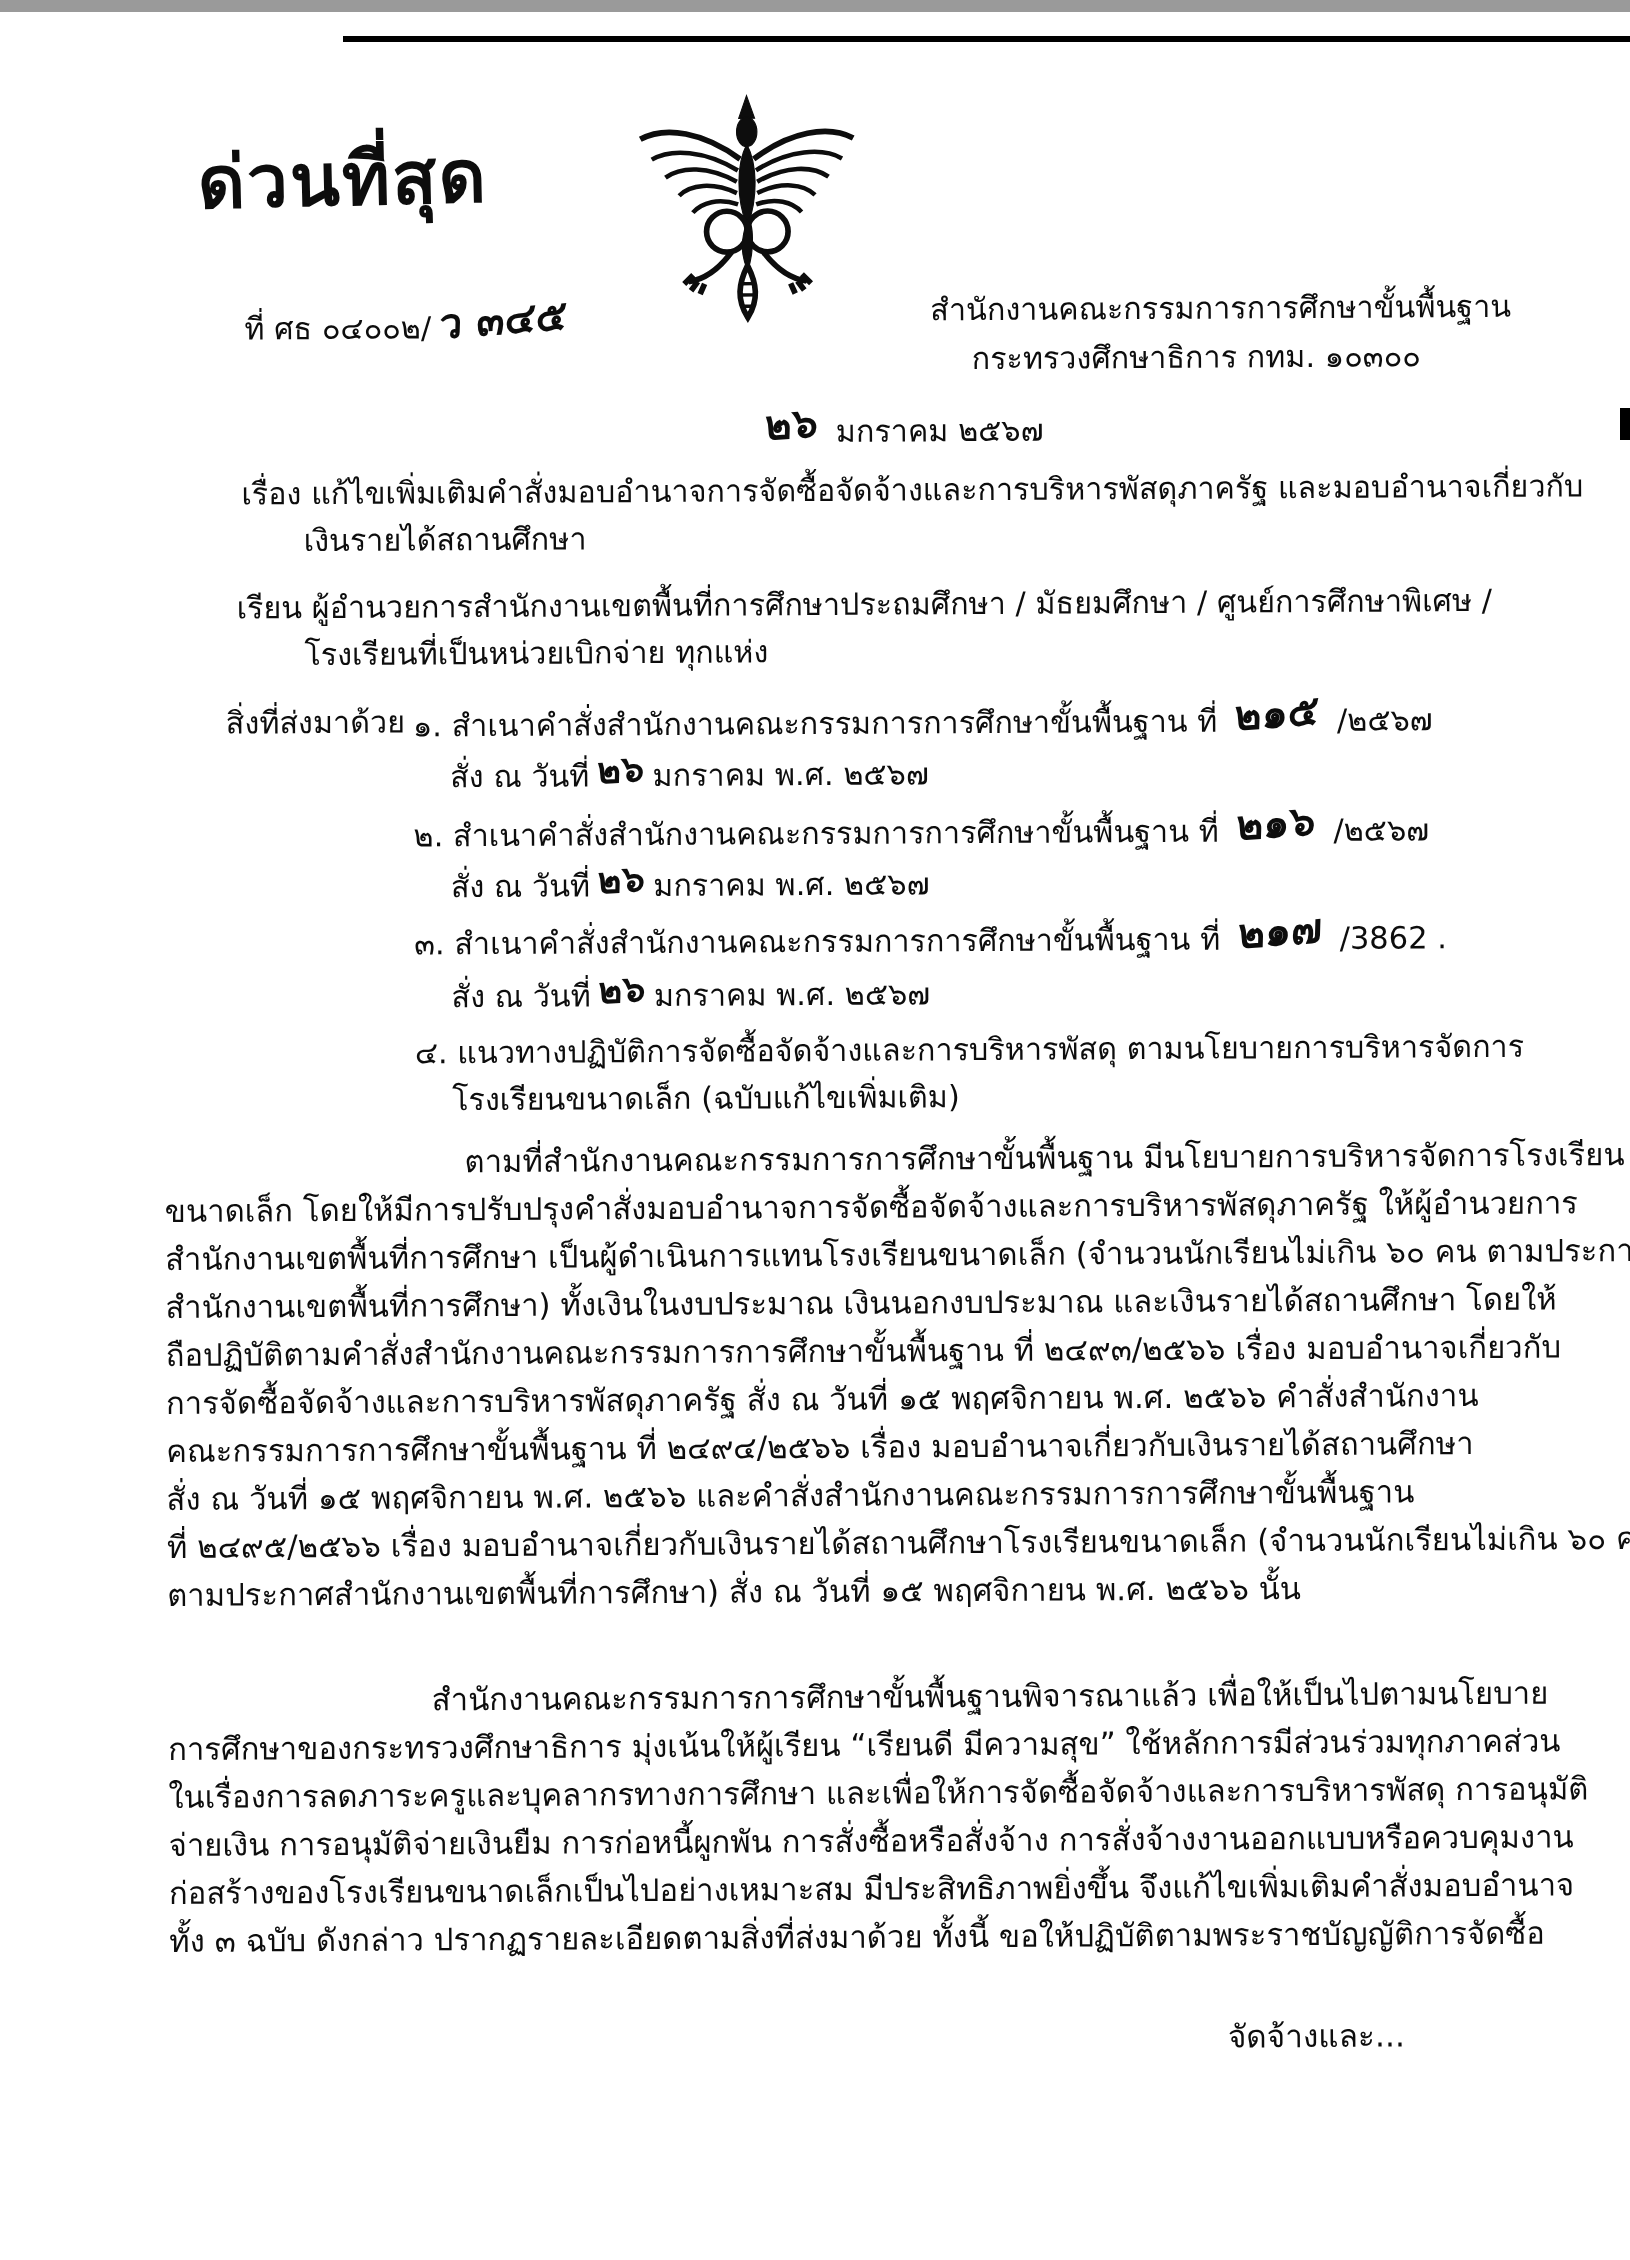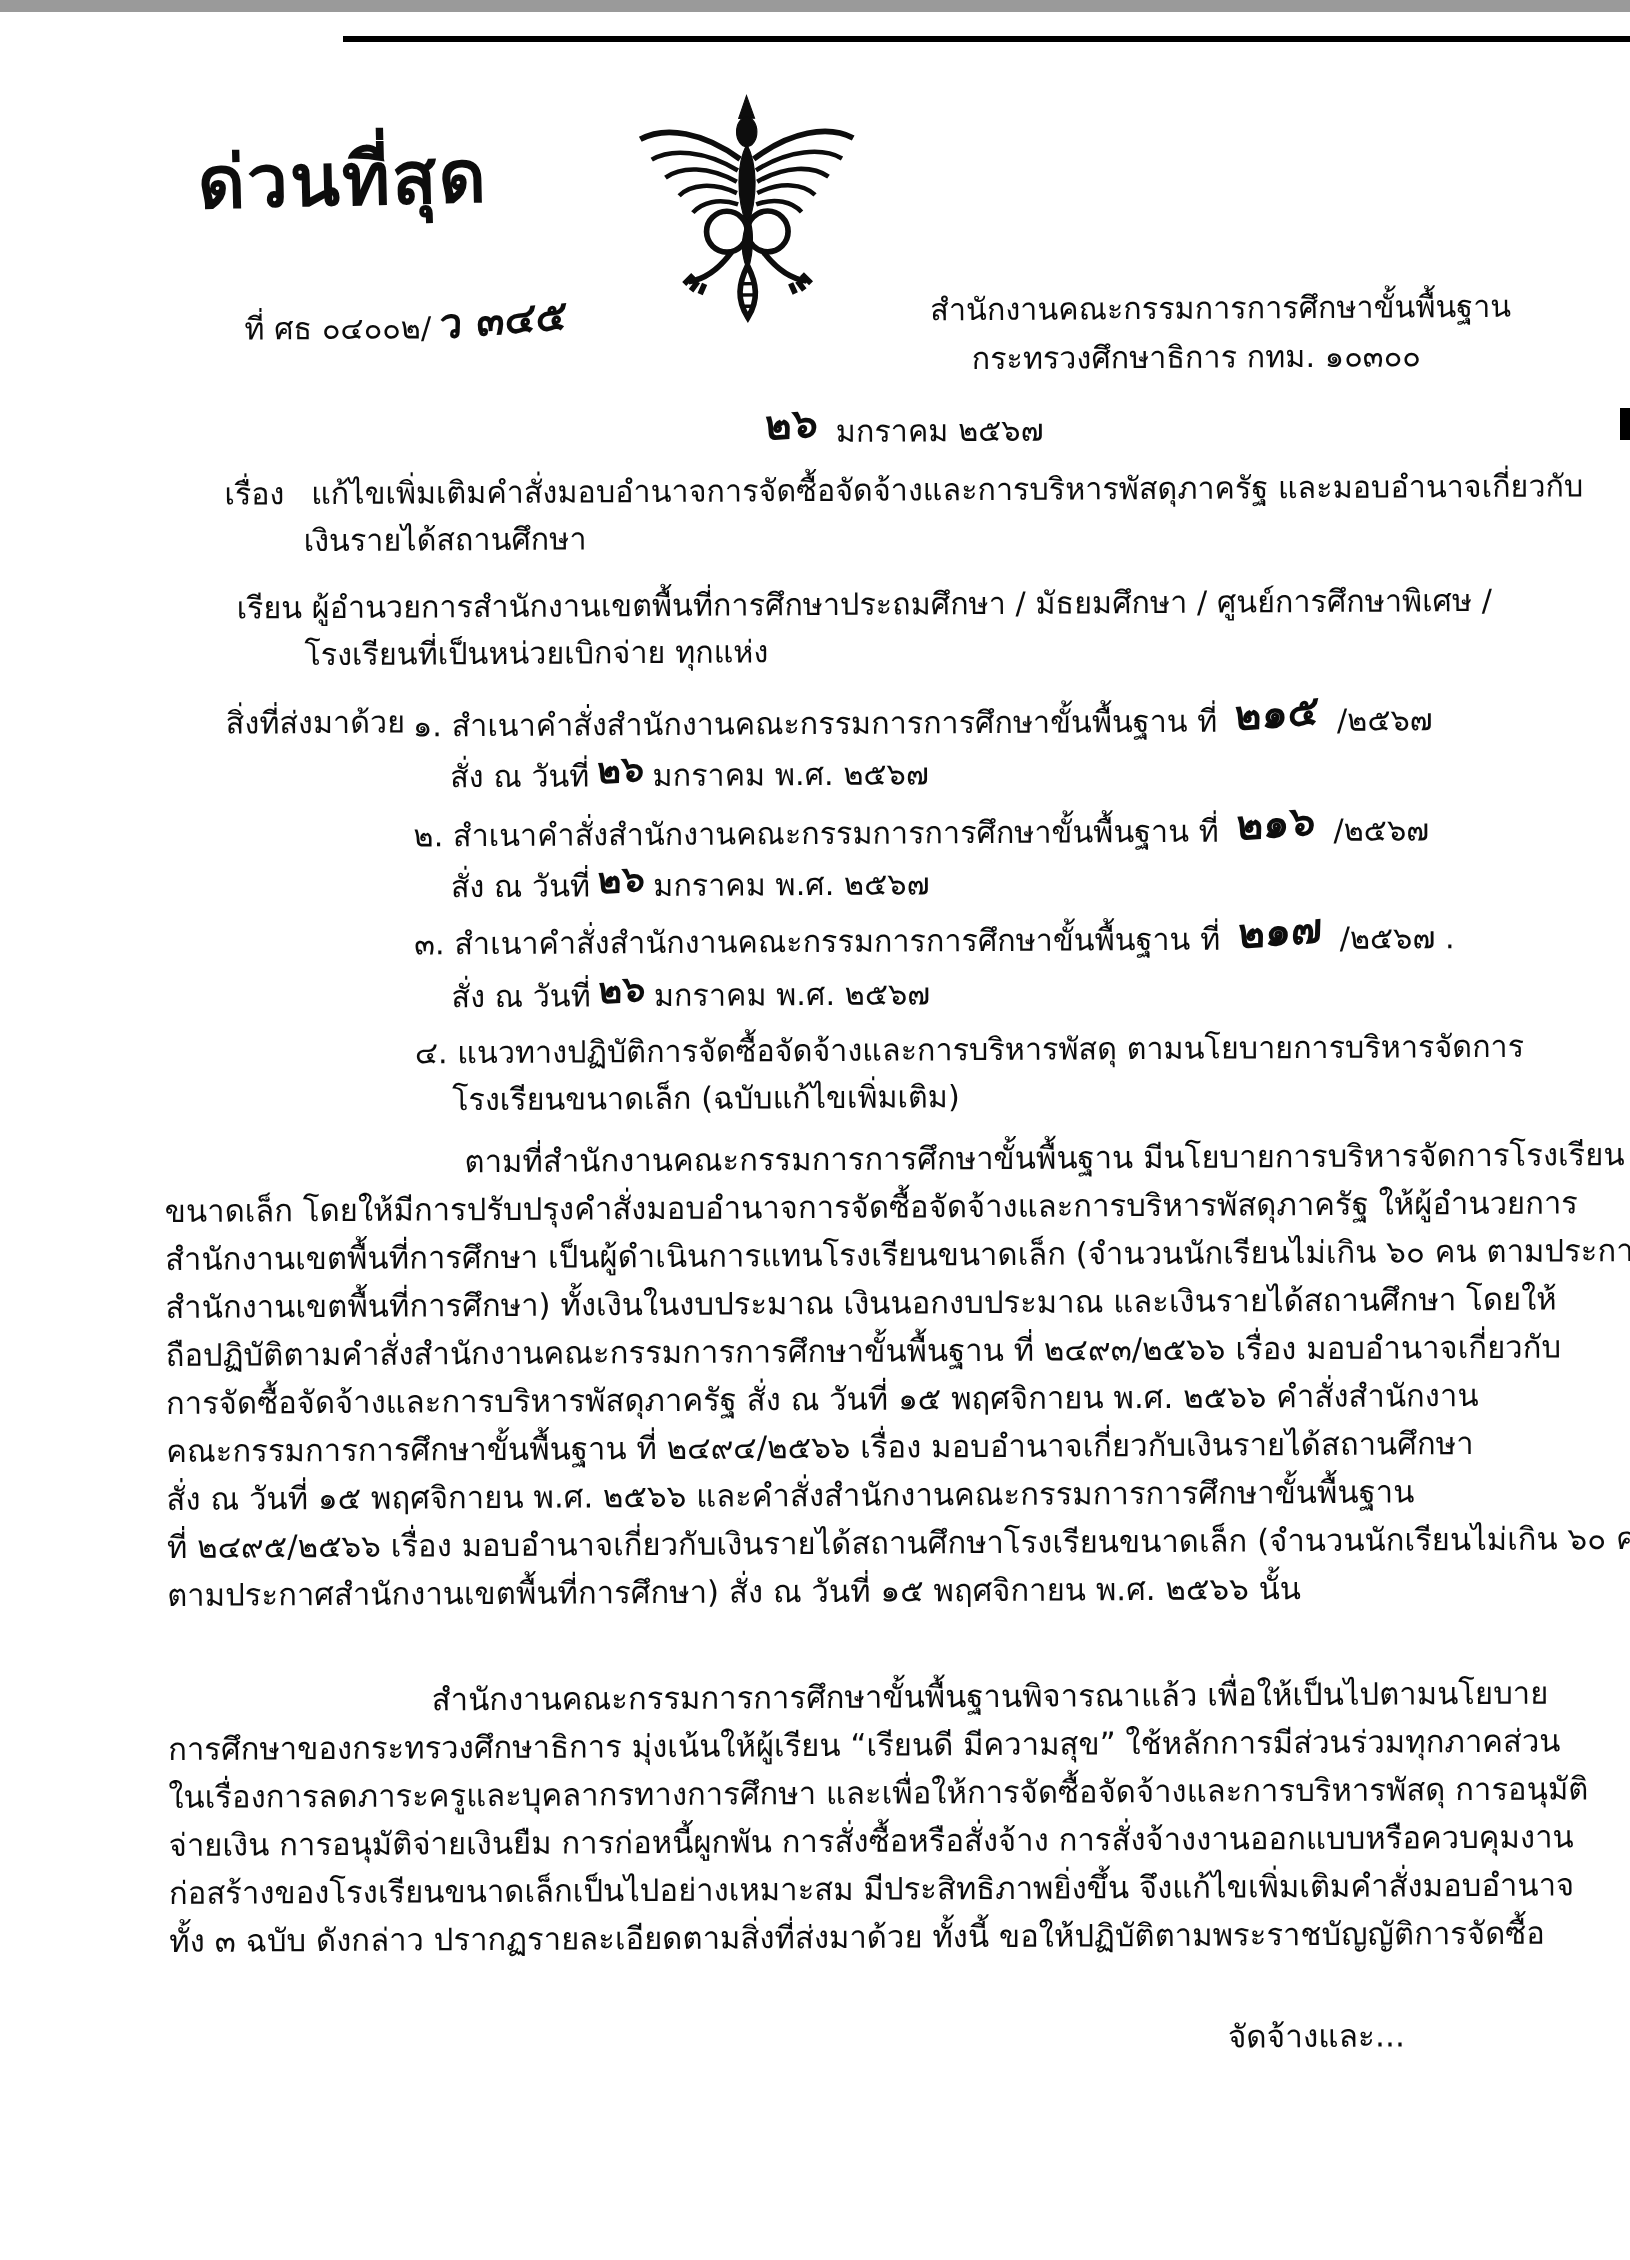--- a/index.html
+++ b/index.html
@@ -89,21 +89,21 @@
       <div>สำนักงานคณะกรรมการการศึกษาขั้นพื้นฐาน</div>
       <div style="padding-left:41px;">กระทรวงศึกษาธิการ กทม. ๑๐๓๐๐</div>
     </div>
 
     <div class="abs txt" style="left:760px;top:392px;">
       <span class="hw">๒๖</span>
       <span>มกราคม ๒๕๖๗</span>
     </div>
 
     <div class="abs txt" style="left:227px;top:455px;">
-      <span class="label" style="width:77px;">เรื่อง</span>
+      <span class="label" style="width:77px;text-align:right;">เรื่อง</span>
       <span>แก้ไขเพิ่มเติมคำสั่งมอบอำนาจการจัดซื้อจัดจ้างและการบริหารพัสดุภาครัฐ และมอบอำนาจเกี่ยวกับ</span>
       <div style="padding-left:79px;">เงินรายได้สถานศึกษา</div>
     </div>
 
     <div class="abs txt" style="left:227px;top:569px;">
       <span class="label" style="width:77px;text-align:right;">เรียน</span>
       <span>ผู้อำนวยการสำนักงานเขตพื้นที่การศึกษาประถมศึกษา / มัธยมศึกษา / ศูนย์การศึกษาพิเศษ /</span>
       <div style="padding-left:79px;">โรงเรียนที่เป็นหน่วยเบิกจ่าย ทุกแห่ง</div>
     </div>
 
@@ -126,21 +126,21 @@
       <span>/๒๕๖๗</span>
     </div>
     <div class="abs txt" style="left:451px;top:847px;">
       <span>สั่ง ณ วันที่</span><span class="hw hw-small">๒๖</span><span>มกราคม พ.ศ. ๒๕๖๗</span>
     </div>
 
     <div class="abs txt" style="left:414px;top:902px;">
       <span>๓.</span>
       <span>สำเนาคำสั่งสำนักงานคณะกรรมการการศึกษาขั้นพื้นฐาน ที่</span>
       <span class="hw">๒๑๗</span>
-      <span>/๒๕๖๗ .</span>
+      <span>/3862 .</span>
     </div>
     <div class="abs txt" style="left:451px;top:957px;">
       <span>สั่ง ณ วันที่</span><span class="hw hw-small">๒๖</span><span>มกราคม พ.ศ. ๒๕๖๗</span>
     </div>
 
     <div class="abs txt" style="left:414px;top:1015px;">
       <span>๔.</span>
       <span>แนวทางปฏิบัติการจัดซื้อจัดจ้างและการบริหารพัสดุ ตามนโยบายการบริหารจัดการ</span>
       <div style="padding-left:37px;">โรงเรียนขนาดเล็ก (ฉบับแก้ไขเพิ่มเติม)</div>
     </div>

